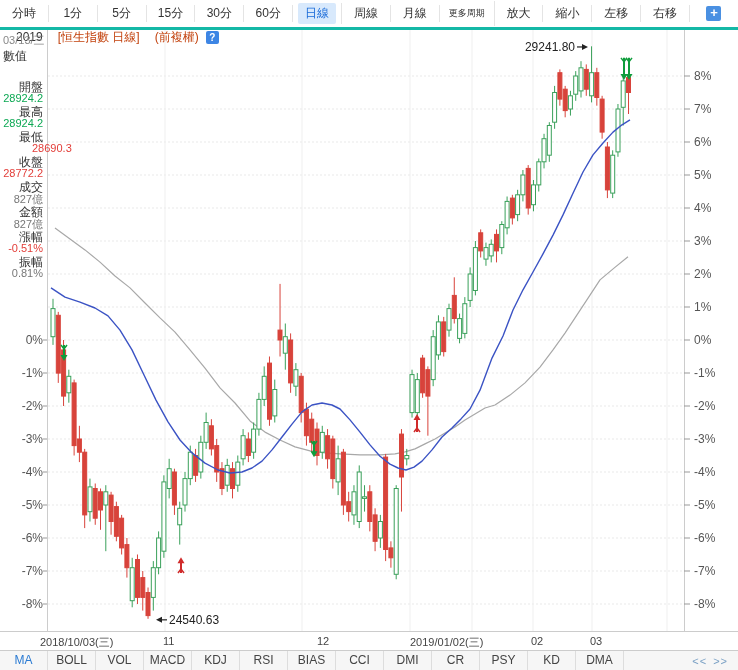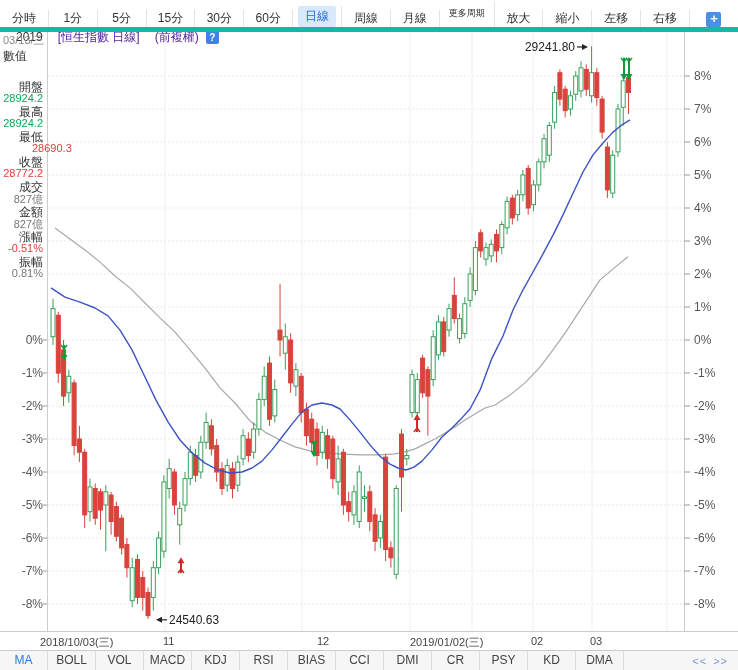--- a/index.html
+++ b/index.html
@@ -1,31 +1,31 @@
 <!DOCTYPE html>
 <html><head>
 <meta charset="utf-8">
 <style>
   html,body{margin:0;padding:0;background:#fff;}
   body{width:738px;height:670px;position:relative;overflow:hidden;
        font-family:"Liberation Sans","DejaVu Sans",sans-serif;-webkit-font-smoothing:antialiased;}
   #chart-svg{position:absolute;left:0;top:0;z-index:1;}
   .toolbar-top{position:absolute;left:0;top:0;right:0;height:27px;background:#fff;
-       border-bottom:5px solid #14b8a6;display:flex;align-items:flex-end;z-index:6;}
+       border-bottom:3px solid #14b8a6;display:flex;align-items:center;z-index:6;}
   .tt-item{flex:1;display:flex;align-items:center;justify-content:center;font-size:12px;
        color:#333;border-right:1px solid #e4e4e4;cursor:pointer;white-space:nowrap;}
   .tt-item.active span{background:#d8e9fc;color:#1a6bd8;padding:2px 7px;border-radius:2px;}
   .tt-item.small{font-size:9px;line-height:1.1;white-space:normal;text-align:center;padding:8px 3px;}
   .tt-plus{width:38px;display:flex;align-items:center;justify-content:center;border-right:none;}
   .plus-btn{display:inline-block;width:15px;height:15px;background:#4a90e2;color:#fff;
        border-radius:2px;font-size:13px;line-height:14px;text-align:center;font-weight:bold;cursor:pointer;}
   .info-bar{position:absolute;left:16px;top:29px;right:2px;height:16px;display:flex;
        align-items:center;gap:7px;font-size:12px;z-index:5;white-space:nowrap;}
   .c-dark{color:#333;}
-  .c-link{color:#4c1d95;padding-left:8px;}
+  .c-link{color:#c2410c;padding-left:8px;}
   .help-icon{width:13px;height:13px;background:#3d85e4;color:#fff;border-radius:2px;
        font-size:10px;font-weight:bold;text-align:center;line-height:13px;cursor:pointer;}
   #ma-values span{margin-right:9px;}
   #sidebar{position:absolute;left:0;top:33px;width:46px;z-index:5;}
   .sb-date{color:#888;font-size:11px;padding-left:3px;height:13px;}
   .sb-section{color:#333;font-size:12px;padding-left:3px;height:13px;margin-top:2px;margin-bottom:18px;}
   .sb-label{color:#333;font-size:12px;padding-left:19px;height:13px;}
   .sb-value{font-size:11px;text-align:right;padding-right:3px;height:12px;}
   .ylabel{position:absolute;font-size:12px;color:#555;z-index:4;}
   .ylabel.left{left:2px;width:41px;text-align:right;}

